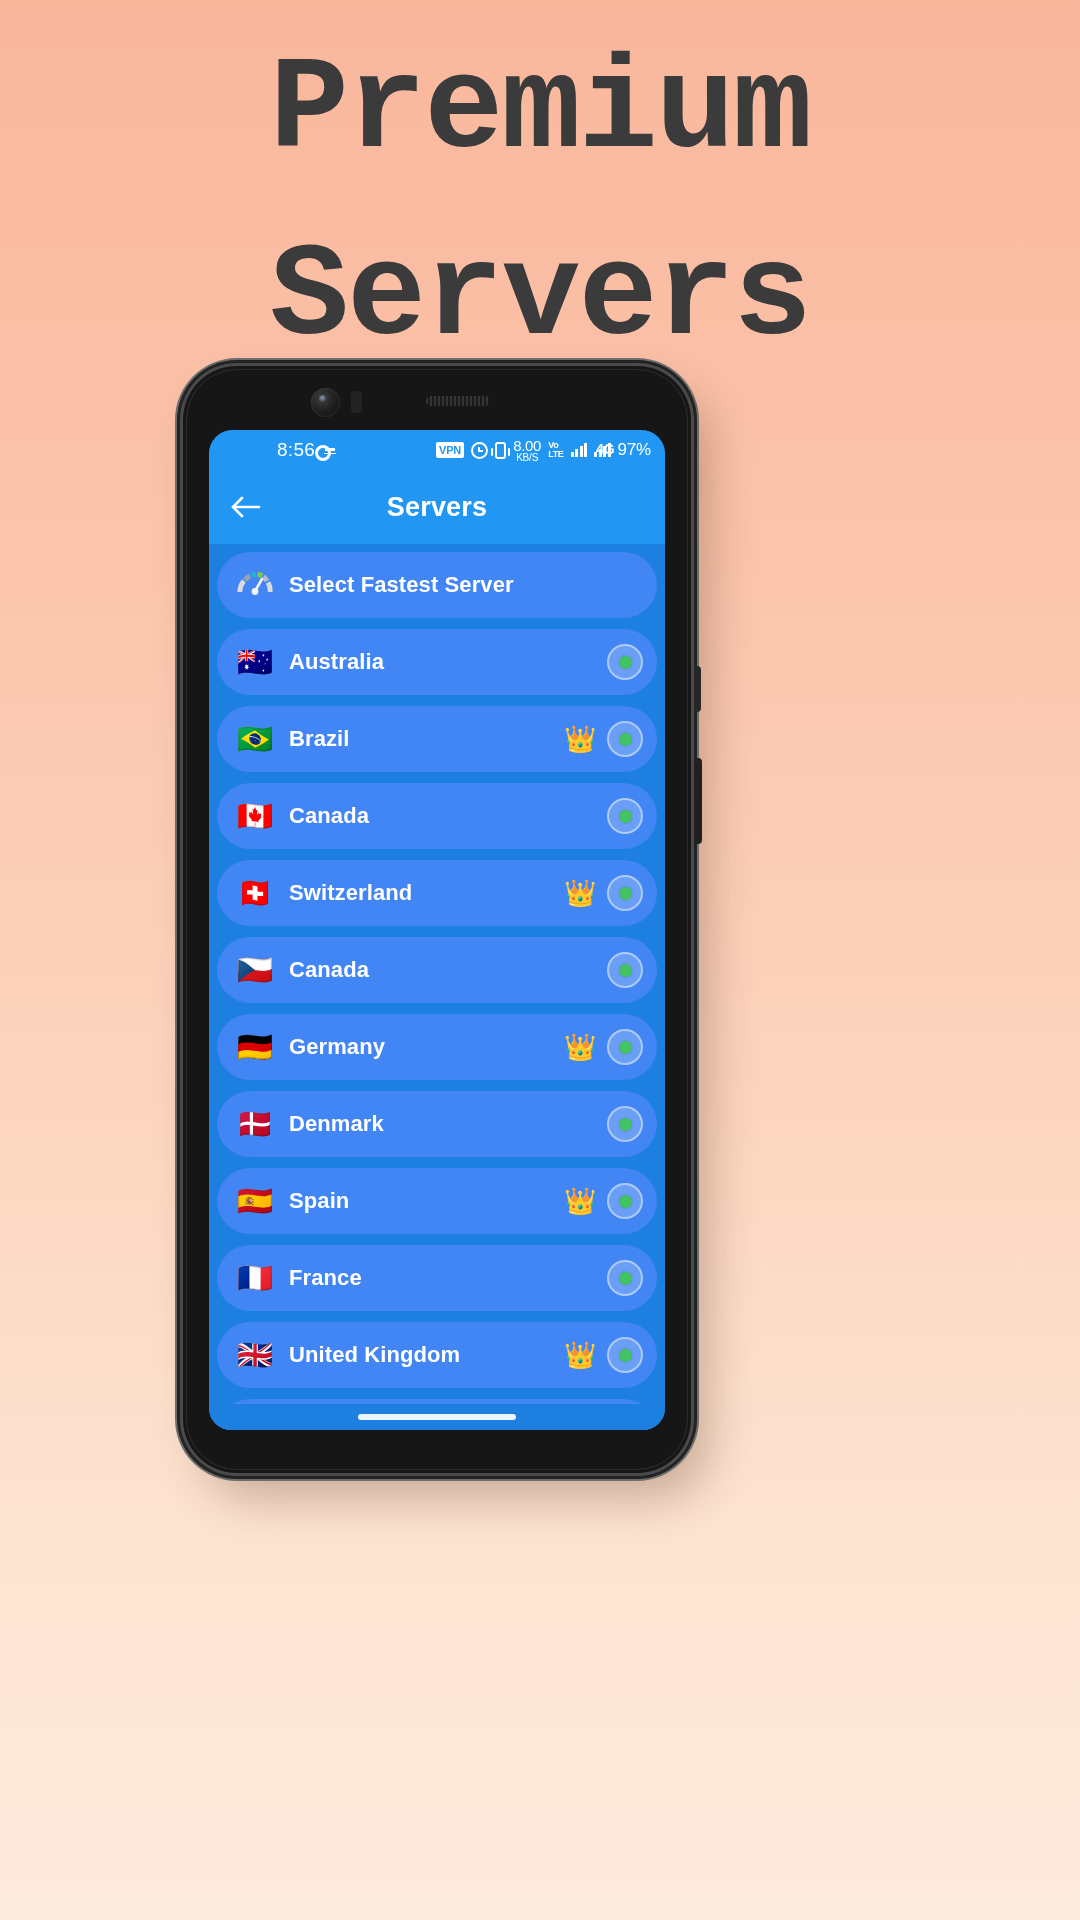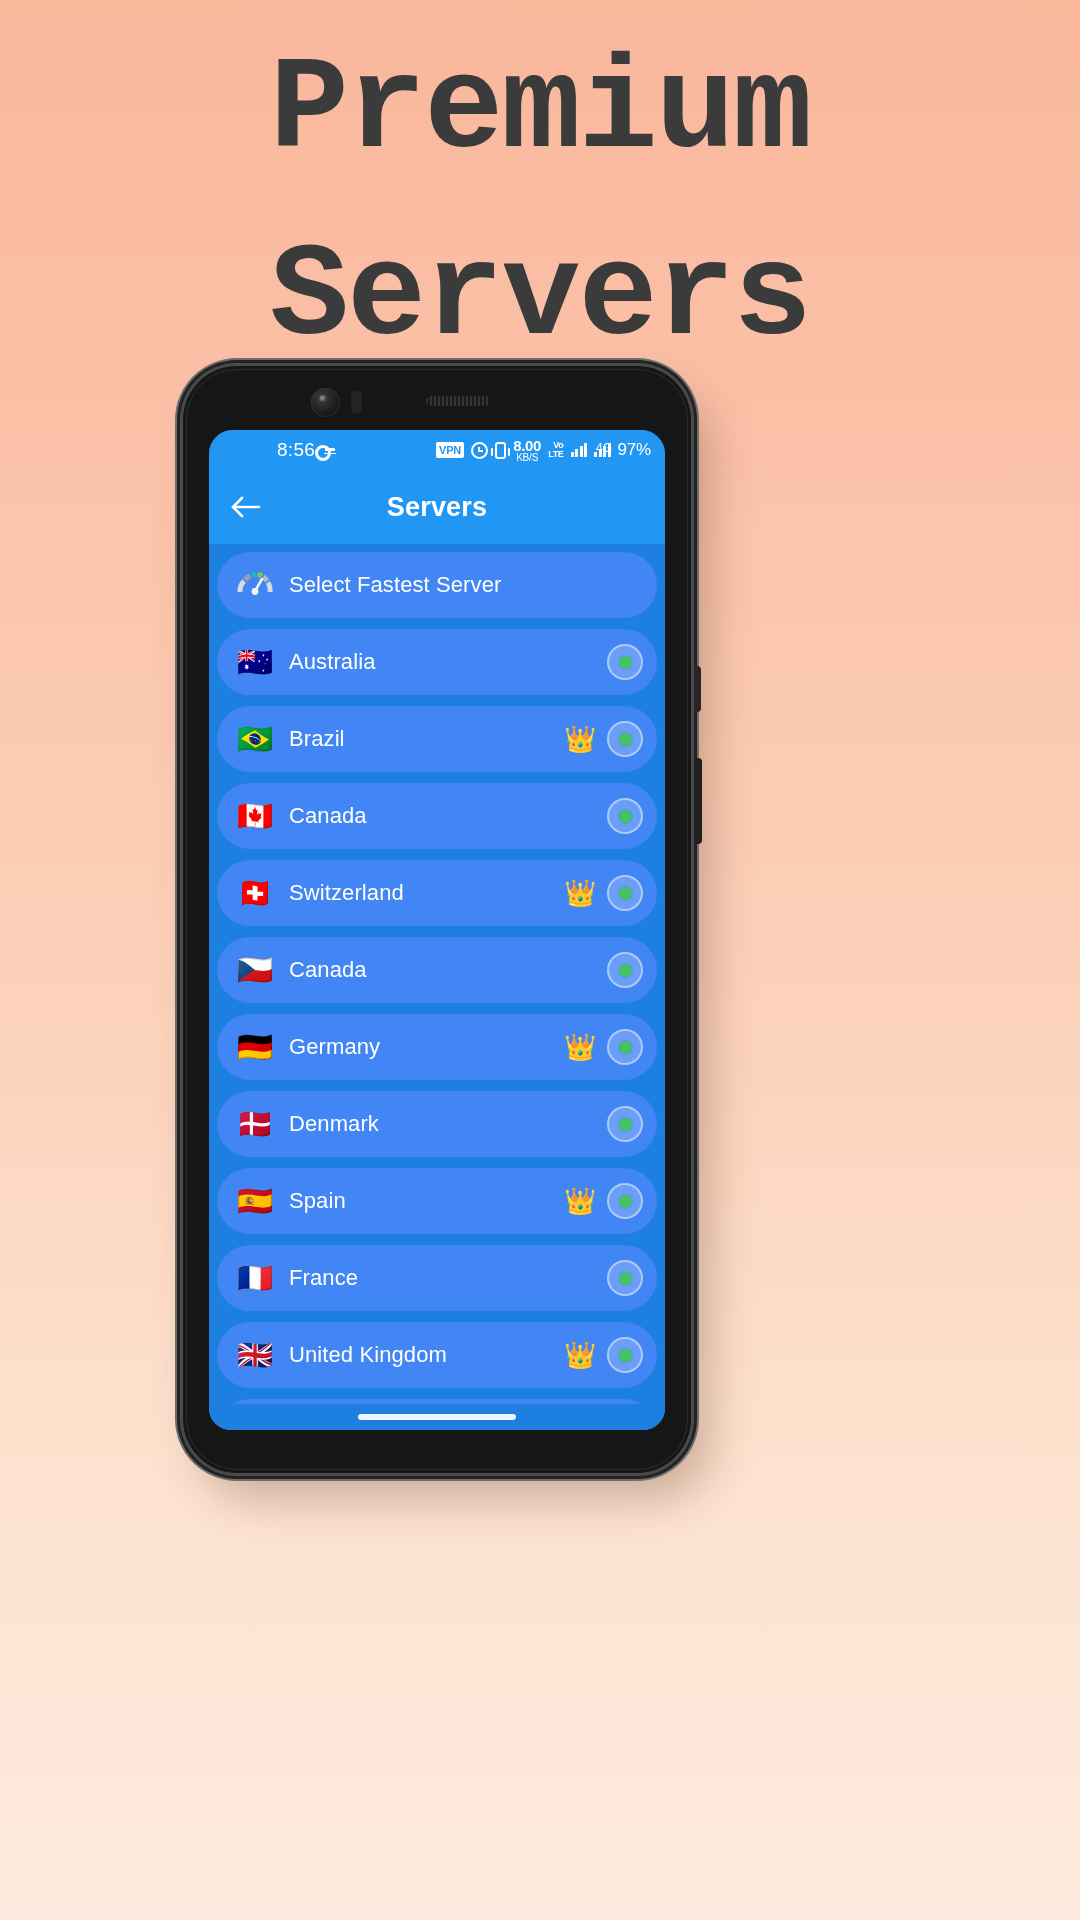--- a/index.html
+++ b/index.html
@@ -143,36 +143,36 @@
   .icon-vibrate{
     width:11px;height:17px;border:2px solid #fff;border-radius:3px;position:relative;display:inline-block;
   }
   .icon-vibrate::before,.icon-vibrate::after{
     content:"";position:absolute;top:4px;width:2px;height:8px;background:#fff;border-radius:1px;
   }
   .icon-vibrate::before{left:-6px;}
   .icon-vibrate::after{right:-6px;}
 
   .speed { line-height:1; text-align:center; }
-  .speed .v { font-size:15px; font-weight:bold; display:block; letter-spacing:-.3px;}
+  .speed .v { font-size:15px; font-weight:normal; display:block; letter-spacing:-.3px;}
   .speed .u { font-size:10px; font-weight:normal; display:block; letter-spacing:-.2px;}
 
-  .volte { line-height:1; text-align:right; font-weight:bold; }
+  .volte { line-height:1; text-align:left; font-weight:bold; }
   .volte .a { font-size:9px; display:block; letter-spacing:-.3px;}
   .volte .b { font-size:9px; display:block; letter-spacing:-.3px;}
 
   .bars { display:flex; align-items:flex-end; gap:1.5px; height:14px; }
   .bars i { width:3px; background:#fff; display:block; border-radius:.5px; }
   .bars i:nth-child(1){height:5px}
   .bars i:nth-child(2){height:8px}
   .bars i:nth-child(3){height:11px}
   .bars i:nth-child(4){height:14px}
 
   .net-group { display:flex; align-items:flex-end; position:relative; }
-  .net-label { font-size:12px; font-weight:normal; position:absolute; top:-2px; left:2px; }
+  .net-label { font-size:14px; font-weight:bold; position:absolute; top:-2px; left:2px; }
   .sb-batt { font-size:17px; font-weight:500; letter-spacing:-.2px; }
 
   
   .appbar {
     height: 74px; background:#2196f3;
     display:flex; align-items:center; position:relative;
   }
   .back-arrow{
     width:46px;height:46px;margin-left:14px;
     display:flex;align-items:center;justify-content:center;
@@ -194,20 +194,21 @@
     position:relative;
   }
   .row {
     height: 66px;
     margin: 0 8px 11px 8px;
     background:#4285f4;
     border-radius: 33px;
     display:flex; align-items:center;
     padding: 0 14px 0 18px;
     cursor:pointer;
+    font-weight:bold;
   }
   .flag {
     font-size: 29px; line-height:1;
     width: 40px; text-align:center;
     font-family: "DejaVu Sans", sans-serif;
     flex:none;
   }
   .gauge {
     width: 40px; height: 32px; flex:none; display:flex;
     align-items:center; justify-content:center;

